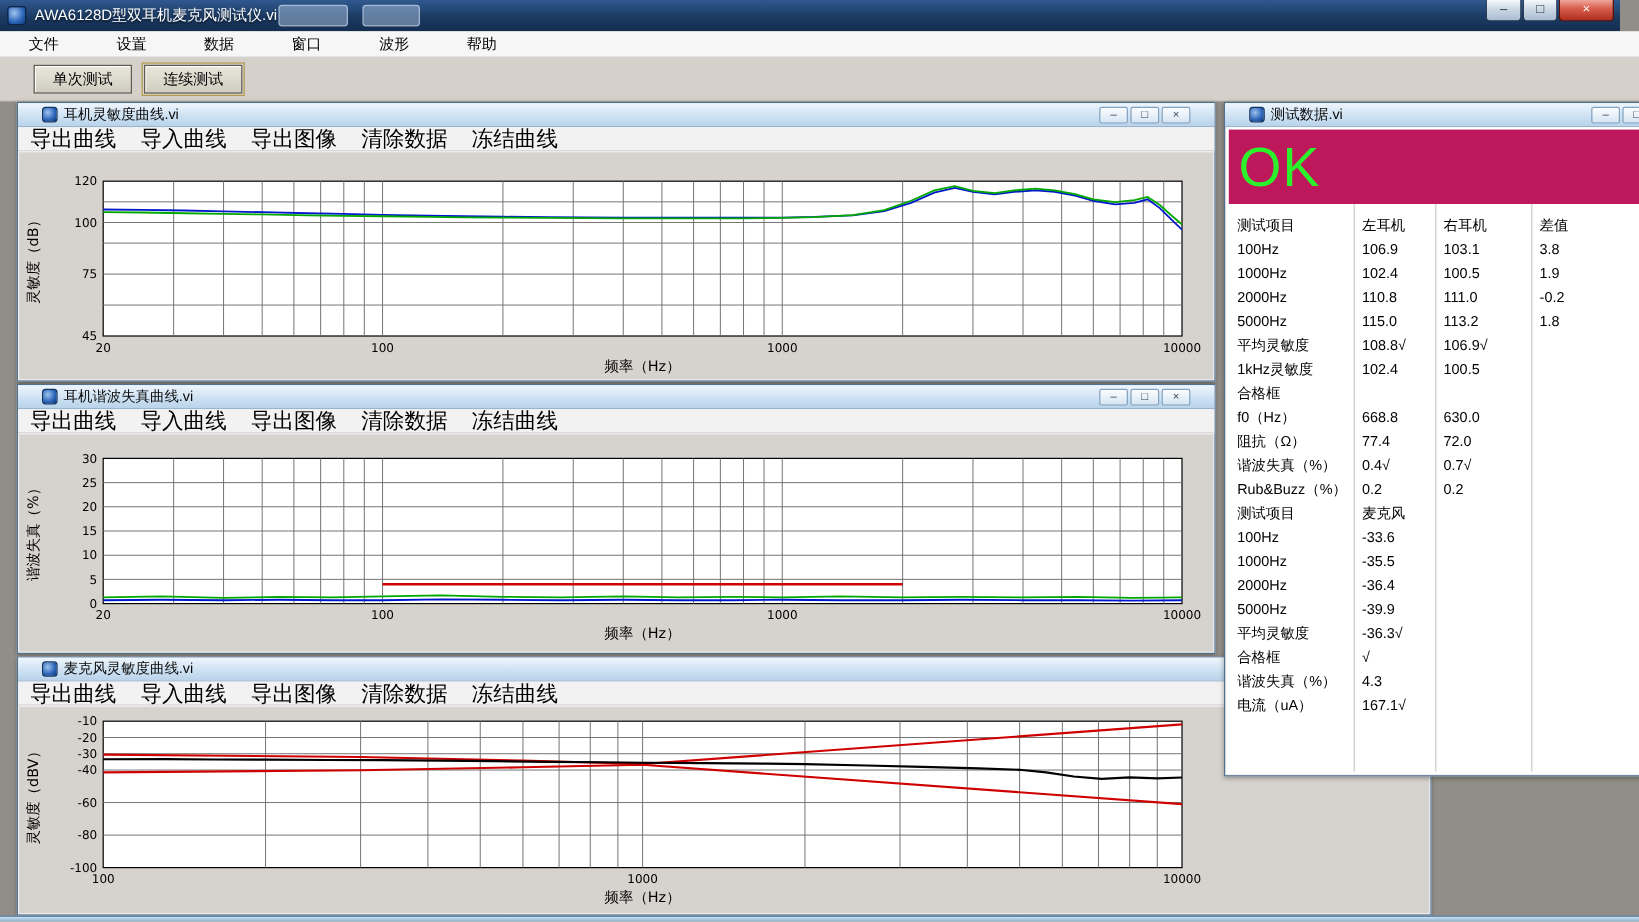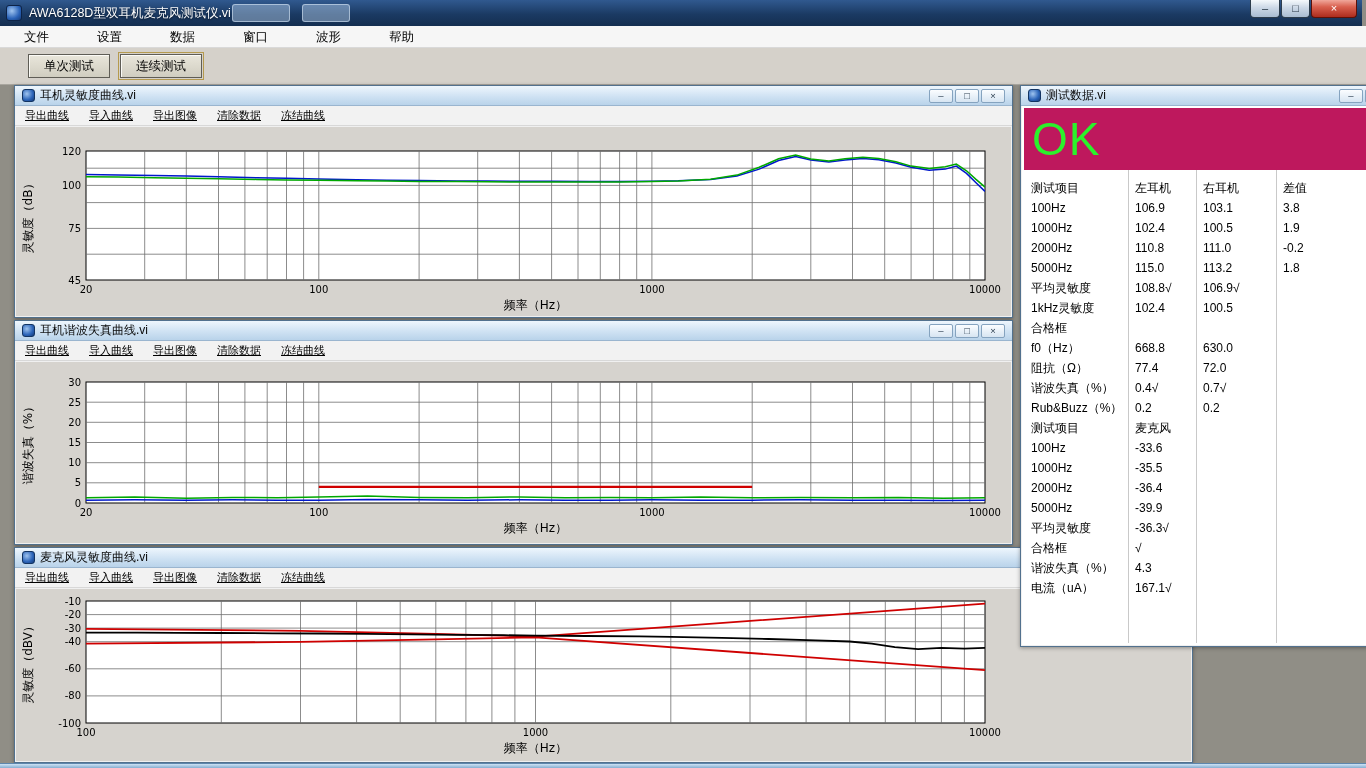--- a/index.html
+++ b/index.html
@@ -1,20 +1,20 @@
 <!DOCTYPE html>
 <html><head>
 <meta charset="utf-8">
 <style>
   * { margin:0; padding:0; box-sizing:border-box; font-family:"Liberation Sans","DejaVu Sans",sans-serif; }
   html,body { width:1366px; height:768px; overflow:hidden; }
   .screen { position:relative; width:1366px; height:768px; background:#908e86; overflow:hidden; }
 
   
-  .titlebar { position:absolute; top:0; left:0; right:4px; height:26px;
+  .titlebar { position:absolute; top:0; left:0; right:16px; height:26px;
     background:linear-gradient(#34movies 0%,#000 100%);
     background:linear-gradient(#30598f 0%, #1b3a63 55%, #142e50 100%);
     display:flex; align-items:center; padding-left:6px; }
   .app-icon { width:16px; height:16px; border-radius:3px;
     background:radial-gradient(circle at 35% 35%, #9fc4ef, #2a63b8 60%, #153a75);
     border:1px solid #0d2347; flex:0 0 auto; }
   .app-title { color:#fff; font-size:12.5px; margin-left:7px; text-shadow:0 1px 2px rgba(0,0,0,.6); }
   .ghost { position:absolute; top:4px; height:18px; border-radius:3px;
     background:rgba(185,208,236,.45); border:1px solid rgba(222,236,250,.55); }
   .win-controls { position:absolute; top:0; right:5px; display:flex; }
@@ -32,32 +32,32 @@
   .toolbar { position:absolute; top:48px; left:0; right:0; height:37px; background:#d5d1ca;
     border-bottom:1px solid #a9a69f; display:flex; align-items:center; padding-left:28px; }
   .tbtn { height:24px; padding:0 15px; margin-right:10px; font-size:12.5px; color:#000;
     background:linear-gradient(#e9e6db, #d0cdc0); border:1px solid #5f5d56;
     box-shadow:inset 1px 1px 0 #fbfaf6; }
   .tbtn.active { outline:1px solid #b59a4e; outline-offset:1px; }
 
   
   .cwin { position:absolute; border:1px solid #52718e; background:#f0f0f0;
     box-shadow:0 1px 4px rgba(0,0,0,.35); }
-  .ctitle { height:20px; display:flex; align-items:center; padding:0 7px;
+  .ctitle { height:20px; display:flex; align-items:center; padding:0 20px;
     background:linear-gradient(#eef6fd, #cfe2f3 55%, #b9d3ea); border-bottom:1px solid #9ab5cf; }
   .vi-icon { width:13px; height:13px; border-radius:3px; flex:0 0 auto;
     background:radial-gradient(circle at 35% 35%, #9fc4ef, #2a63b8 60%, #153a75); border:1px solid #123463; }
   .ctitle .txt { font-size:12px; color:#0a0a0a; margin-left:5px; }
   .cctrl { margin-left:auto; display:flex; gap:2px; }
   .cbtn { width:24px; height:14px; border:1px solid #85a3bf; border-radius:2px; font-size:9.5px;
     line-height:12px; text-align:center; color:#2c3e50;
     background:linear-gradient(#fbfdff, #d7e5f2); }
   .cmenu { height:20px; background:#f2f2f2; border-bottom:1px solid #d8d8d8;
     display:flex; align-items:center; }
-  .cmenu span { padding:16px 10px; font-size:11px; color:#000;text-decoration:underline; }
+  .cmenu span { padding:16px 10px; font-size:18px; color:#000; }
   .chart-host { position:absolute; top:41px; left:1px; right:1px; bottom:1px; background:#d6d3ce; }
   .chart-host svg text { font-family:"DejaVu Sans","Liberation Sans",sans-serif; fill:#000; }
 
   
   .dbody { position:absolute; top:20px; left:1px; right:1px; bottom:1px; background:#fff; overflow:hidden; }
   .banner { height:62px; margin:2px 2px 0 2px; display:flex; align-items:center; padding-left:8px; }
   .banner .ok { font-size:46px; line-height:1; letter-spacing:1px; }
   .vline { position:absolute; top:64px; bottom:2px; width:1px; background:#c9c9c9; }
   .ttable { position:absolute; top:64px; left:2px; right:2px; padding-top:8px; }
   .trow { display:grid; grid-template-columns:104px 68px 80px auto; height:20px; }

